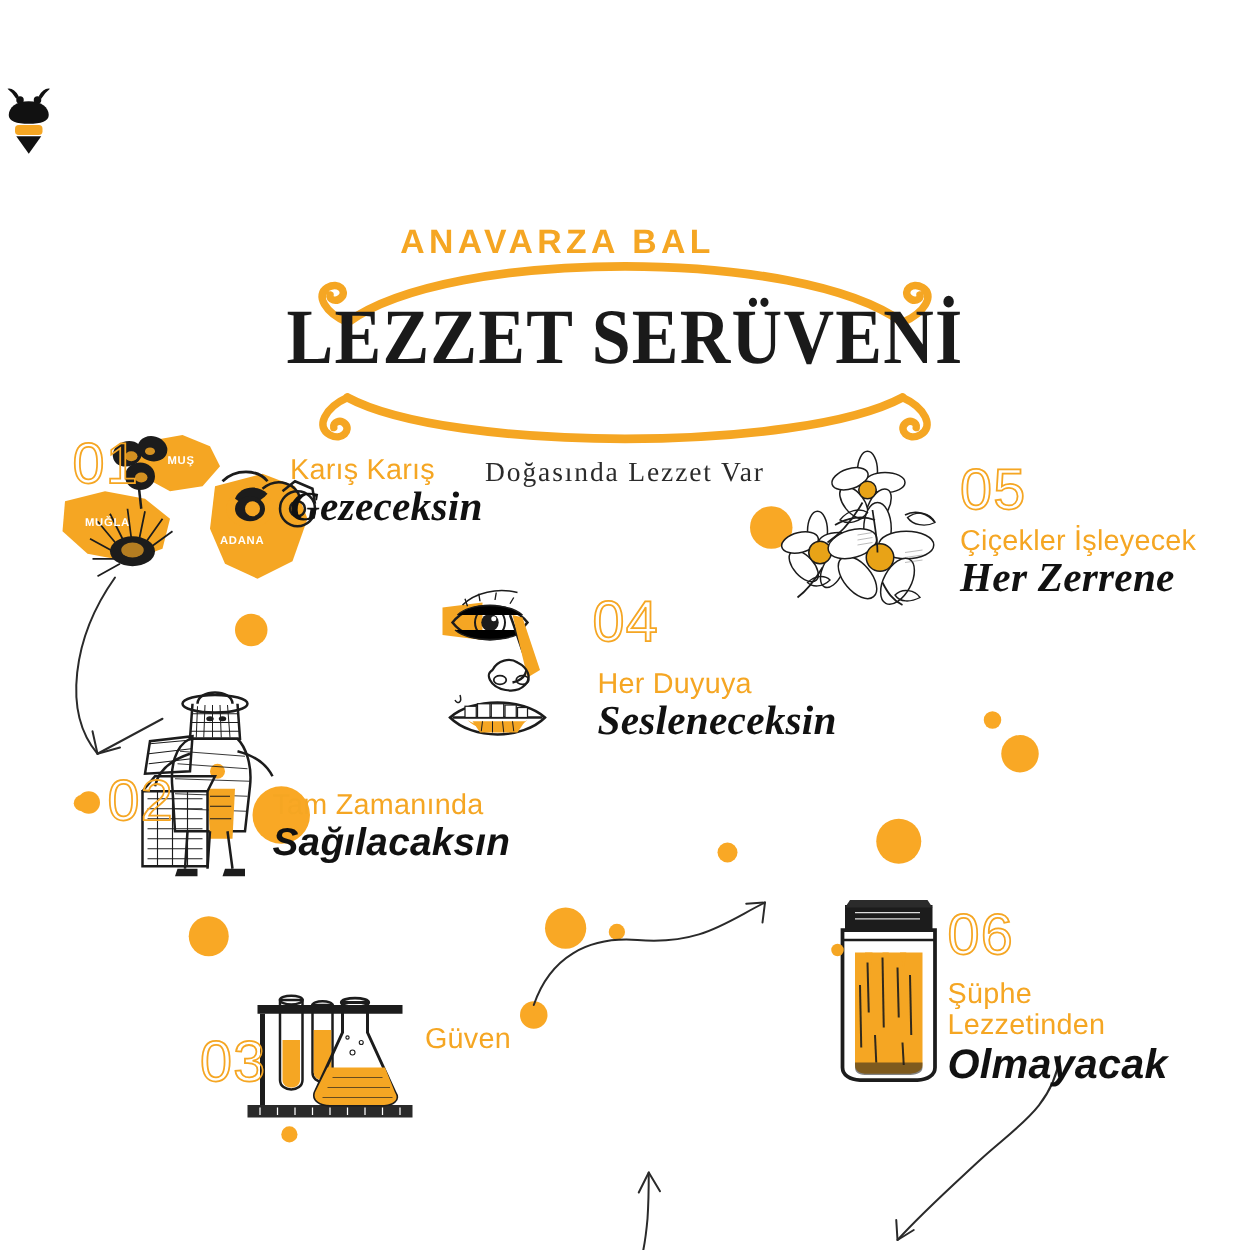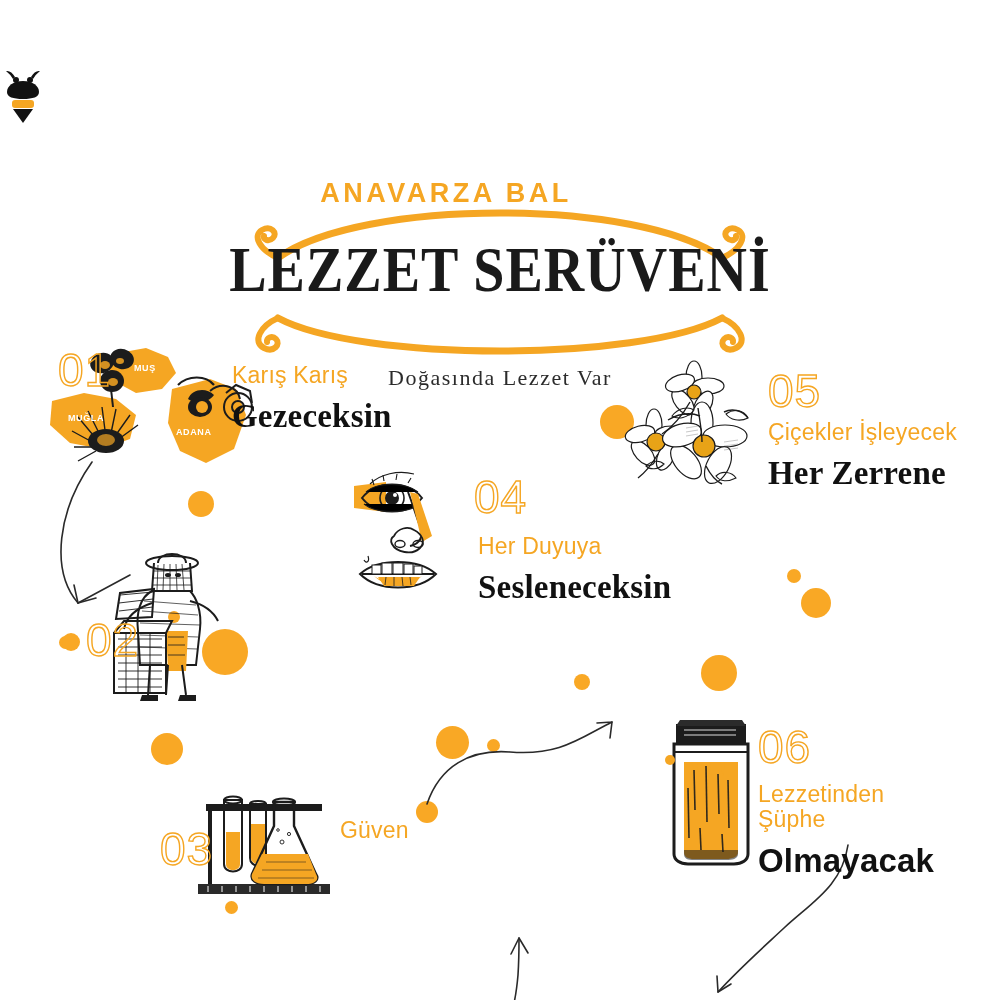--- a/index.html
+++ b/index.html
@@ -48,21 +48,21 @@
   }
   .step-text{line-height:1.08;}
   .step-top{
     color:#F5A623;font-size:23px;font-weight:400;
     font-family:"Liberation Sans", sans-serif;letter-spacing:0.2px;
     white-space:nowrap;
   }
   .step-bot{
     color:#111111;font-size:30px;font-weight:bold;
     font-family:"Liberation Serif", serif;letter-spacing:0.2px;
-    white-space:nowrap;margin-top:11px;
+    white-space:nowrap;margin-top:1px;font-style:italic;
   }
   .step-bot.sans{font-family:"Liberation Sans", sans-serif;font-weight:bold;}
 
   
   .dot{position:absolute;border-radius:50%;background:#F9A825;}
 
   
   .ill{position:absolute;}
   svg{display:block;overflow:visible;}
 </style>
@@ -243,20 +243,24 @@
         <path d="M6 74 L10 48 L44 44 L42 72 Z" fill="none" stroke="#1c1c1c" stroke-width="2"></path>
         <g stroke="#1c1c1c" stroke-width="0.9">
           <path d="M9 66 L43 62 M9 58 L43 54 M10 50 L43 47"></path>
         </g>
       </svg>
     </div>
 
     <div class="dot" style="left:0px;top:88px;width:18px;height:18px;"></div>
     <div class="abs step-num" style="left:24px;top:72px;">02</div>
     <div class="abs" style="left:140px;top:84px;width:46px;height:46px;border-radius:50%;background:#F9A825;"></div>
+    <div class="abs step-text" style="left:156px;top:86px;">
+      <div class="step-top">Tam Zamanında</div>
+      <div class="step-bot sans" style="font-size:31px;">Sağılacaksın</div>
+    </div>
   </div>
 
   <div class="step" style="left:160px;top:790px;width:400px;height:120px;">
 
     <div class="ill" style="left:36px;top:0;">
       <svg width="160" height="110" viewBox="0 0 160 110">
 
         <rect x="10" y="14" width="116" height="7" fill="#1c1c1c"></rect>
         <path d="M14 21 L14 96" stroke="#1c1c1c" stroke-width="4"></path>
 
@@ -444,19 +448,19 @@
         <path d="M22 132 L76 132 L76 136 C76 141 70 142 64 142 L32 142 C26 142 22 141 22 136 Z" fill="#1c1c1c" opacity="0.55"></path>
 
         <path d="M18 40 L18 130" stroke="#ffffff" stroke-width="3" opacity="0.6"></path>
 
         <circle cx="8" cy="42" r="5" fill="#F5A623"></circle>
       </svg>
     </div>
 
     <div class="abs step-num" style="left:96px;top:6px;">06</div>
     <div class="abs step-text" style="left:96px;top:64px;">
+      <div class="step-top">Şüphe</div>
       <div class="step-top">Lezzetinden</div>
-      <div class="step-top">Şüphe</div>
       <div class="step-bot sans" style="font-size:33px;">Olmayacak</div>
     </div>
   </div>
 
 </div>
 
 </body></html>

